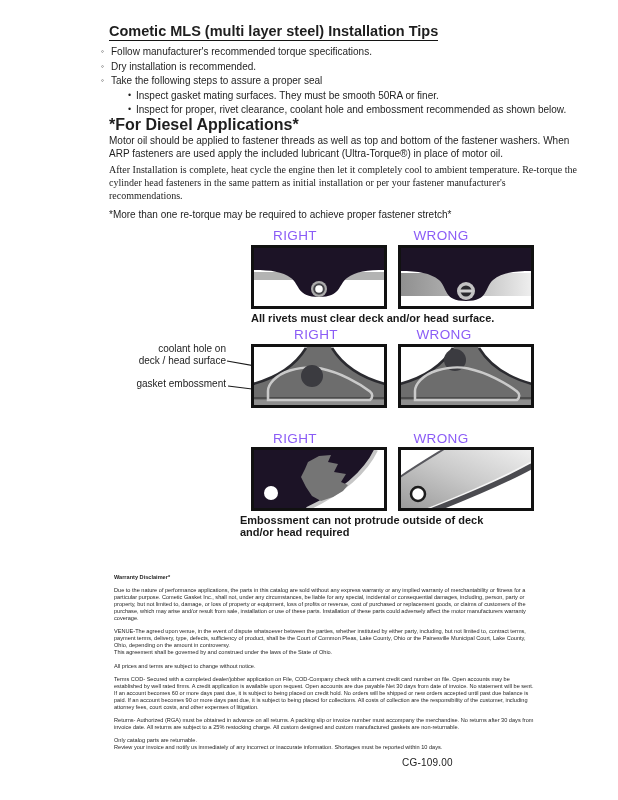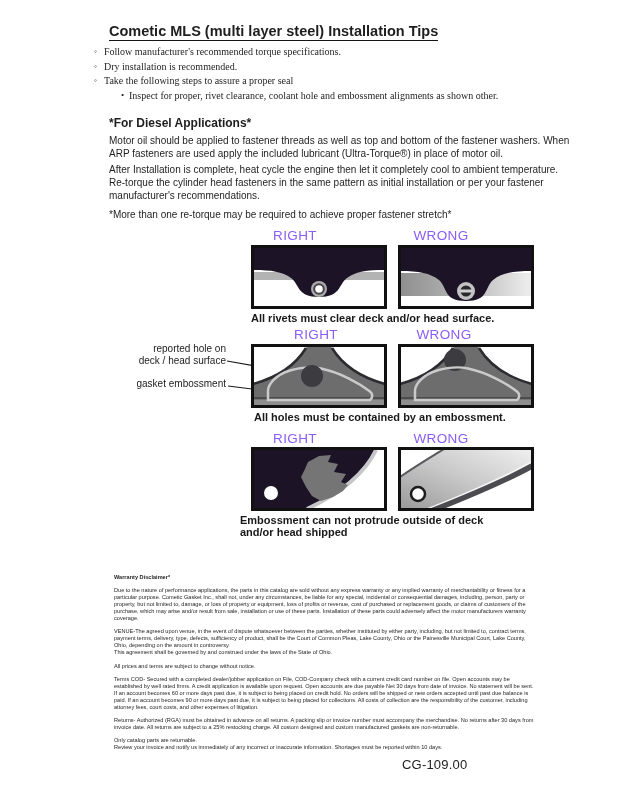--- a/index.html
+++ b/index.html
@@ -3,29 +3,29 @@
 <meta charset="utf-8">
 <style>
   html,body{margin:0;padding:0;background:#ffffff;}
   .page{
     position:relative;width:618px;height:800px;background:#ffffff;overflow:hidden;
     font-family:"Liberation Sans", sans-serif;color:#1e1e1e;margin-left:14px;
   }
   .abs{position:absolute;}
   .doc-title{left:95px;top:23px;font-size:14.5px;font-weight:bold;}
   .doc-title span{display:inline-block;border-bottom:1.6px solid #141414;padding-bottom:1px;}
-  .tips{left:80px;top:44px;width:508px;font-size:10px;line-height:14px;font-family:Liberation Serif, serif;}
+  .tips{left:87px;top:44px;width:508px;font-size:10px;line-height:14px;}
   .tip{white-space:nowrap;}
   .tip .b1{display:inline-block;width:10px;font-size:8.5px;vertical-align:0.5px;}
   .tip.sub{padding-left:27px;}
   .tip.sub .b1{width:8px;font-size:9px;}
-  .diesel-heading{left:95px;top:116px;font-size:12px;font-weight:bold;}
+  .diesel-heading{left:95px;top:116px;font-size:16px;font-weight:bold;}
   .para{left:95px;width:468px;font-size:10px;line-height:13px;}
   .p1{top:134px;}
-  .p2{top:163px;}
+  .p2{top:163px;font-family:Liberation Serif, serif;}
   .note{top:208px;}
   .lbl{font-size:13.5px;letter-spacing:0.4px;width:132px;text-align:center;color:#8b5cf6;}
   .r1l{left:215px;top:228px;}
   .r1w{left:361px;top:228px;}
   .r2l{left:236px;top:327px;}
   .r2w{left:364px;top:327px;}
   .r3l{left:215px;top:431px;}
   .r3w{left:361px;top:431px;}
   .panel{display:block;}
   .pnl-1r{left:237px;top:245px;}
@@ -38,36 +38,37 @@
   .cap1{left:237px;top:312px;text-align:center;}
   .cap2{left:240px;top:411px;}
   .cap3{left:226px;top:514px;line-height:12px;}
   .callout{left:95px;width:117px;text-align:right;font-size:10px;line-height:11.5px;color:#1c1c1c;}
   .co1{top:343px;}
   .co2{top:378px;}
   .callout-lines{left:95px;top:340px;pointer-events:none;}
   .fineprint{left:100px;top:574px;width:420px;font-size:5.6px;line-height:6.9px;color:#262626;}
   .fp-h{font-weight:bold;margin-bottom:6.5px;}
   .fp-p{margin:0 0 6.5px 0;}
-  .doc-code{left:388px;top:757px;font-size:13px;letter-spacing:0.2px;color:#222222;}
+  .doc-code{left:388px;top:757px;font-size:10px;letter-spacing:0.2px;color:#222222;}
 </style>
 </head>
 <body>
 
 <div class="page">
 
   <div class="abs doc-title">
     <span>Cometic MLS (multi layer steel) Installation Tips</span>
   </div>
 
   <div class="abs tips">
     <div class="tip"><span class="b1">◦</span><span>Follow manufacturer's recommended torque specifications.</span></div>
     <div class="tip"><span class="b1">◦</span><span>Dry installation is recommended.</span></div>
     <div class="tip"><span class="b1">◦</span><span>Take the following steps to assure a proper seal</span></div>
-    <div class="tip sub"><span class="b1">•</span><span>Inspect for proper, rivet clearance, coolant hole and embossment alignments as shown other.</span></div>
+    <div class="tip sub"><span class="b1">•</span><span>Inspect gasket mating surfaces.  They must be smooth 50RA or finer.</span></div>
+    <div class="tip sub"><span class="b1">•</span><span>Inspect for proper, rivet clearance, coolant hole and embossment recommended as shown below.</span></div>
   </div>
 
   <div class="abs diesel-heading">*For Diesel Applications*</div>
   <div class="abs para p1">Motor oil should be applied to fastener threads as well as top and bottom of the fastener washers. When ARP fasteners are used apply the included lubricant (Ultra-Torque®) in place of motor oil.</div>
   <div class="abs para p2">After Installation is complete, heat cycle the engine then let it completely cool to ambient temperature. Re-torque the cylinder head fasteners in the same pattern as initial installation or per your fastener manufacturer's recommendations.</div>
   <div class="abs para note">*More than one re-torque may be required to achieve proper fastener stretch*</div>
 
   <div class="abs lbl r1l">RIGHT</div>
   <div class="abs lbl r1w">WRONG</div>
 
@@ -94,21 +95,21 @@
     <path d="M2,2 H134 V26 C115,26 104,28 95,35 C86,43 91,56 68,56 C45,56 50,43 41,35 C32,28 21,26 2,26 Z" fill="#1c1326"></path>
     <circle cx="68" cy="46" r="9" fill="#c3c3c3"></circle>
     <circle cx="68" cy="46" r="5.5" fill="#2a2a2e"></circle>
     <rect x="61.5" y="44.5" width="13" height="3" rx="1.5" fill="#cfcfcf"></rect>
     <rect x="1.5" y="1.5" width="133" height="61" fill="none" stroke="#111111" stroke-width="3"></rect>
   </svg>
 
   <div class="abs caption cap1">All rivets must clear deck and/or head surface.</div>
 
   <div class="abs callout co1">
-    <div>reported hole on</div>
+    <div>coolant hole on</div>
     <div>deck / head surface</div>
   </div>
   <div class="abs callout co2">gasket embossment</div>
 
   <svg class="abs callout-lines" width="230" height="60" viewBox="0 0 230 60">
     <line x1="118" y1="21" x2="204" y2="36" stroke="#1a1a1a" stroke-width="1.2"></line>
     <line x1="119" y1="46" x2="167" y2="52" stroke="#1a1a1a" stroke-width="1.2"></line>
   </svg>
 
   <div class="abs lbl r2l">RIGHT</div>
@@ -129,21 +130,20 @@
     <rect x="0" y="0" width="136" height="64" fill="#ffffff"></rect>
     <path d="M2,62 V40 C24,34 44,22 55,4 C56,2.5 57,2 58,2 H78 C79,2 80,2.5 81,4 C92,22 112,34 134,40 V62 Z" fill="#6d6d6d"></path>
     <path d="M2,40 C24,34 44,22 55,4 M81,4 C92,22 112,34 134,40" stroke="#2b2b30" stroke-width="2.5" fill="none"></path>
     <rect x="2" y="53" width="132" height="2.5" fill="#4c4c4c"></rect>
     <rect x="2" y="55.5" width="132" height="6.5" fill="#8e8e8e"></rect>
     <circle cx="57" cy="16" r="11" fill="#3b3b40"></circle>
     <path d="M17,56 V47 C17,41 24,31 39,26.5 C53,22.5 61,22.5 70,24.5 C89,28.5 108,39 119,47.5 C122,50 122,53.5 119,56 Z" fill="none" stroke-width="2.5" stroke="#cacaca"></path>
     <rect x="1.5" y="1.5" width="133" height="61" fill="none" stroke="#111111" stroke-width="3"></rect>
   </svg>
 
-  <div class="abs caption cap2">All holes must be contained by an embossment.</div>
 
   <div class="abs lbl r3l">RIGHT</div>
   <div class="abs lbl r3w">WRONG</div>
 
   <svg class="abs panel pnl-3r" width="136" height="64" viewBox="0 0 136 64">
     <rect x="0" y="0" width="136" height="64" fill="#ffffff"></rect>
     <path d="M2,2 H125 C114,26 89,46 56,62 L2,62 Z" fill="#1c1326"></path>
     <path d="M56,62 C90,46 114,26 125,3" stroke="#c6c6c6" stroke-width="4" fill="none"></path>
     <polygon points="57,15 68,9 80,8 77,15 87,17 83,25 95,27 90,35 97,38 92,44 82,50 70,54 61,49 55,40 50,30 54,22" fill="#757575"></polygon>
     <circle cx="20" cy="46" r="7" fill="#ffffff"></circle>
@@ -162,21 +162,21 @@
     <path d="M2,30 C18,19 33,10 46,2 H134 V15 C101,33 63,49 30,62 L2,62 Z" fill="url(#g3w)"></path>
     <path d="M2,30 C18,19 33,10 46,2" stroke="#58585e" stroke-width="2" fill="none"></path>
     <path d="M30,62 C63,49 101,33 134,15" stroke="#f5f5f5" stroke-width="2" fill="none"></path>
     <path d="M33,64 C66,51 103,36 134,19" stroke="#4b4b50" stroke-width="5.5" fill="none"></path>
     <circle cx="20" cy="47" r="7" fill="#ffffff" stroke="#1c1c1c" stroke-width="2.5"></circle>
     <rect x="1.5" y="1.5" width="133" height="61" fill="none" stroke="#111111" stroke-width="3"></rect>
   </svg>
 
   <div class="abs caption cap3">
     <div>Embossment can not protrude outside of deck</div>
-    <div>and/or head shipped</div>
+    <div>and/or head required</div>
   </div>
 
   <div class="abs fineprint">
     <div class="fp-h">Warranty Disclaimer*</div>
     <div class="fp-p">Due to the nature of performance applications, the parts in this catalog are sold without any express warranty or any implied warranty of merchantability or fitness for a particular purpose.  Cometic Gasket Inc., shall not, under any circumstances, be liable for any special, incidental or consequential damages, including, person, party or property, but not limited to, damage, or loss of property or equipment, loss of profits or revenue, cost of purchased or replacement goods, or claims of customers of the purchase, which may arise and/or result from sale, installation or use of these parts.  Installation of these parts could adversely affect the motor manufacturers warranty coverage.</div>
     <div class="fp-p">
       <div>VENUE-The agreed upon venue, in the event of dispute whatsoever between the parties, whether instituted by either party, including, but not limited to, contract terms, payment terms, delivery, type, defects, sufficiency of product, shall be the Court of Common Pleas, Lake County, Ohio or the Painesville Municipal Court, Lake County, Ohio, depending on the amount in controversy.</div>
       <div>This agreement shall be governed by and construed under the laws of the State of Ohio.</div>
     </div>
     <div class="fp-p">All prices and terms are subject to change without notice.</div>

